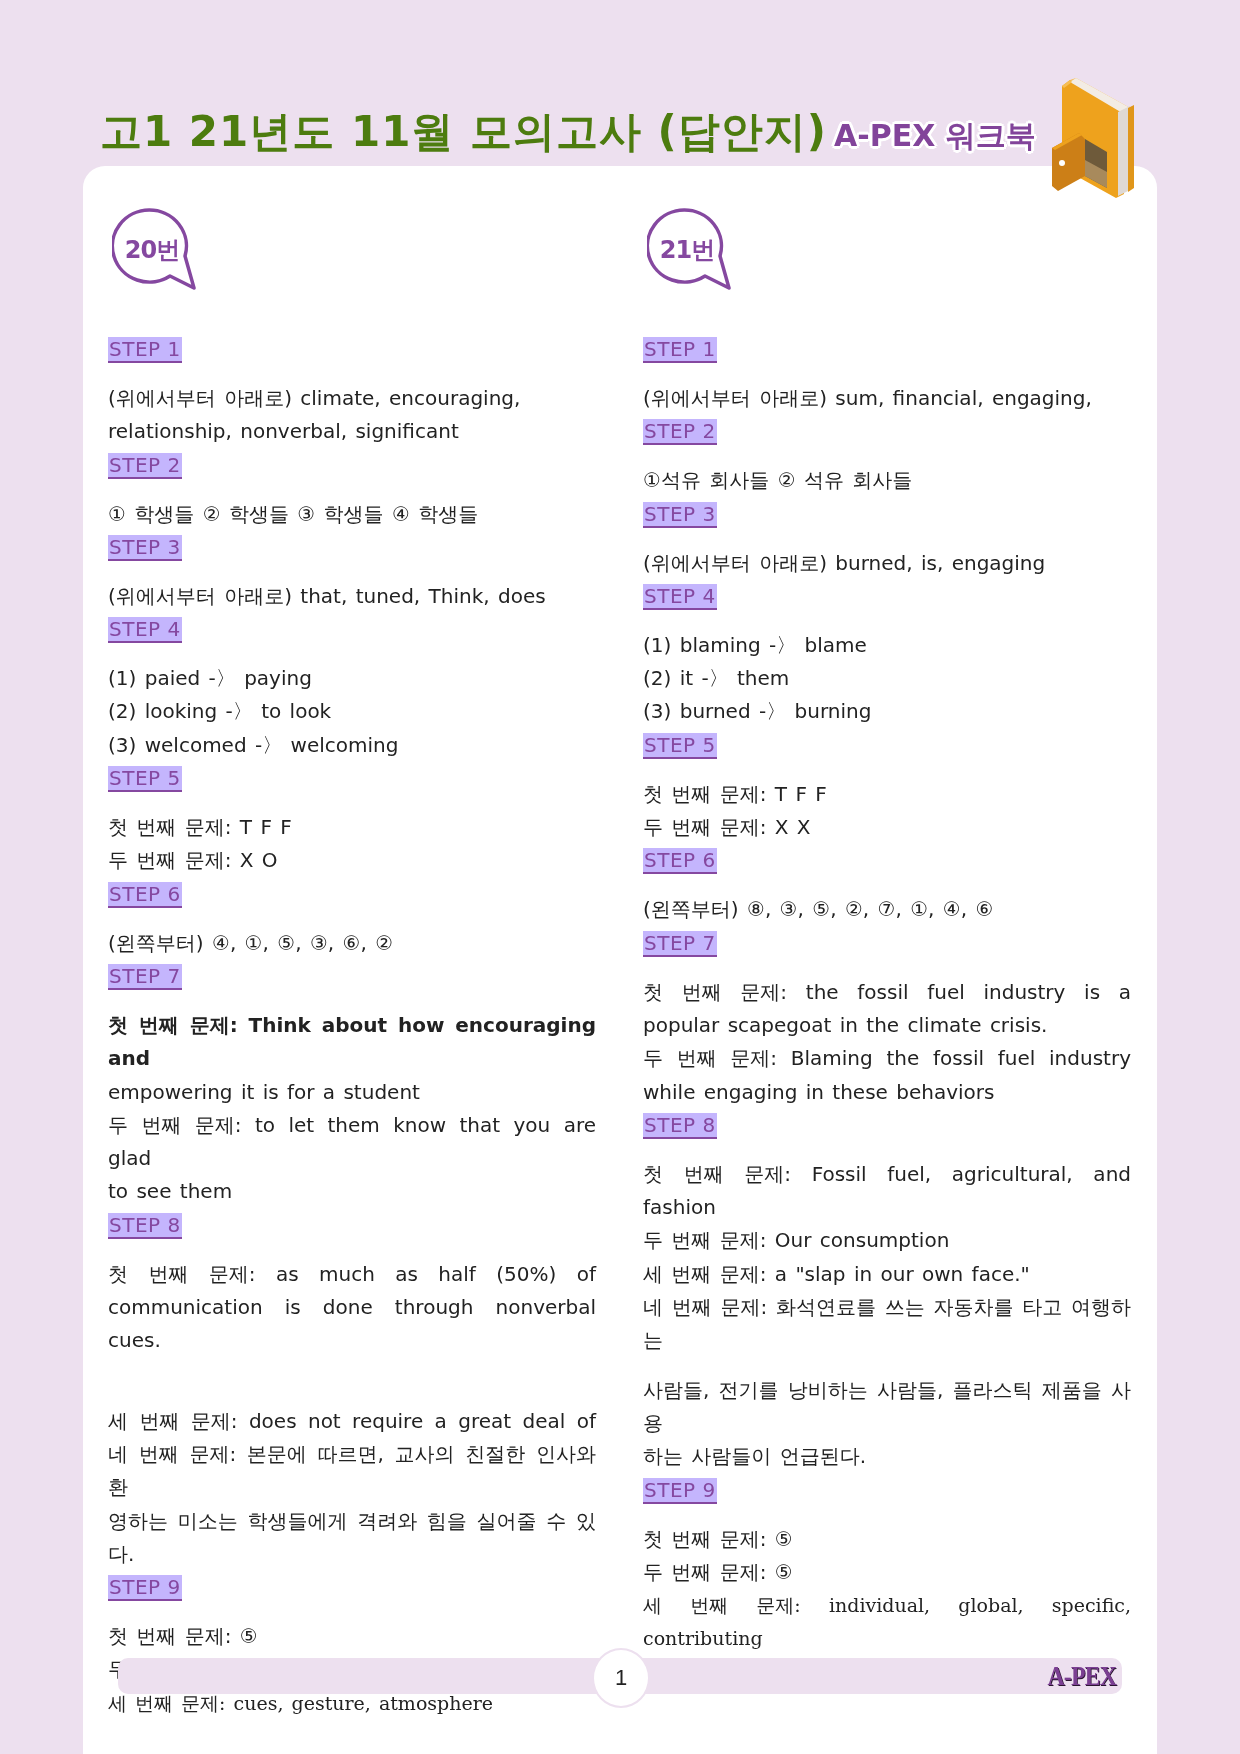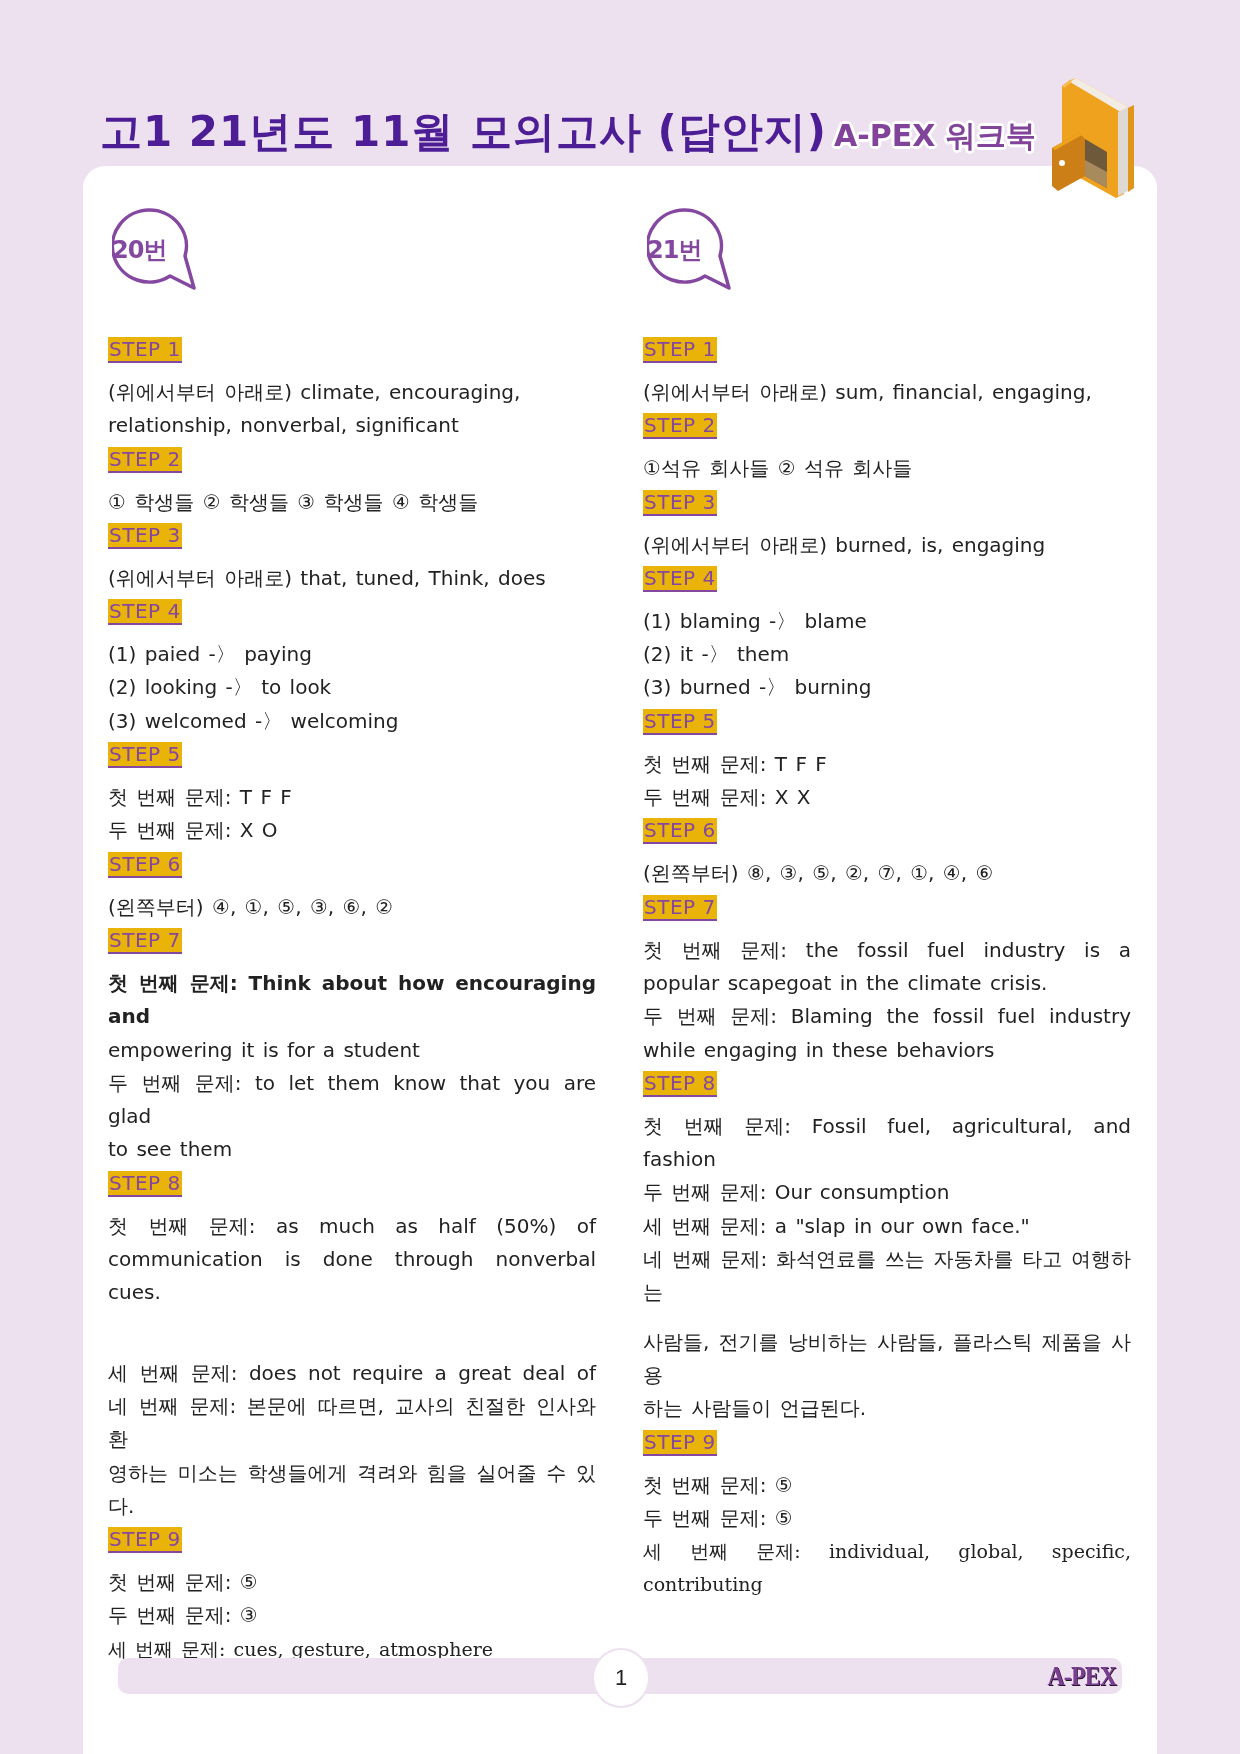--- a/index.html
+++ b/index.html
@@ -5,52 +5,52 @@
   html, body { margin: 0; padding: 0; }
   body {
     width: 1240px; height: 1754px; position: relative; overflow: hidden;
     background: #ede0ef;
     font-family: "DejaVu Sans", "Liberation Sans", sans-serif;
     color: #222;
   }
   .title {
     position: absolute; left: 100px; top: 104px;
     font-family: "DejaVu Sans", sans-serif; font-weight: bold;
-    font-size: 42px; color: #4c1d95; letter-spacing: 1px;
+    font-size: 42px; color: #4d7c0f; letter-spacing: 1px;
     white-space: nowrap; line-height: 56px;
   }
   .brand {
     position: absolute; left: 834px; top: 116px;
     font-family: "DejaVu Sans", sans-serif; font-weight: bold;
     font-size: 30px; color: #82449a; white-space: nowrap; line-height: 40px;
     text-shadow: 0 0 2px #fff, 2px 2px 0 #fff, -2px -2px 0 #fff, 2px -2px 0 #fff, -2px 2px 0 #fff,
                  0 3px 0 #fff, 3px 0 0 #fff, 0 -3px 0 #fff, -3px 0 0 #fff;
   }
   .panel {
     position: absolute; left: 83px; top: 166px; width: 1074px; height: 1620px;
     background: #ffffff; border-radius: 22px 22px 0 0;
   }
   .book-icon { position: absolute; left: 1052px; top: 76px; width: 90px; height: 124px; }
   .bubble { position: absolute; width: 90px; height: 84px; }
   .bubble svg { position: absolute; left: 0; top: 0; }
   .bubble-label {
-    position: absolute; left: 0; top: 26px; width: 80px; text-align: left;
+    position: absolute; left: 0; top: 26px; width: 80px; text-align: center;
     font-family: "DejaVu Sans", sans-serif; font-weight: bold; font-size: 24px;
     color: #8548a0; letter-spacing: -1px;
   }
   .col {
     position: absolute; top: 333px; width: 488px;
     font-size: 20px; line-height: 33.3px;
   }
   .col-left { left: 108px; }
   .col-right { left: 643px; }
   .step {
-    display: inline-block; color: #8548a0; background: #eab308;
+    display: inline-block; color: #8548a0; background: #c4b5fd;
     border-bottom: 2px solid #8548a0; line-height: 24px; padding: 0 1px;
-    margin: 4px 0 13px 0; font-size: 20px; letter-spacing: 0.5px;
+    margin: 4px 0 19px 0; font-size: 20px; letter-spacing: 0.5px;
   }
   .line { display: block; text-align: justify; text-align-last: left; word-spacing: 2px; }
   .line.serif { font-family: "DejaVu Serif", "Liberation Serif", serif; font-size: 19px; }
   .footer-bar {
     position: absolute; left: 118px; top: 1658px; width: 1004px; height: 36px;
     background: #ede0ef; border-radius: 10px;
   }
   .page-circle {
     position: absolute; left: 592px; top: 1648px; width: 54px; height: 56px;
     background: #fff; border: 2px solid #ede0ef; border-radius: 50%;

